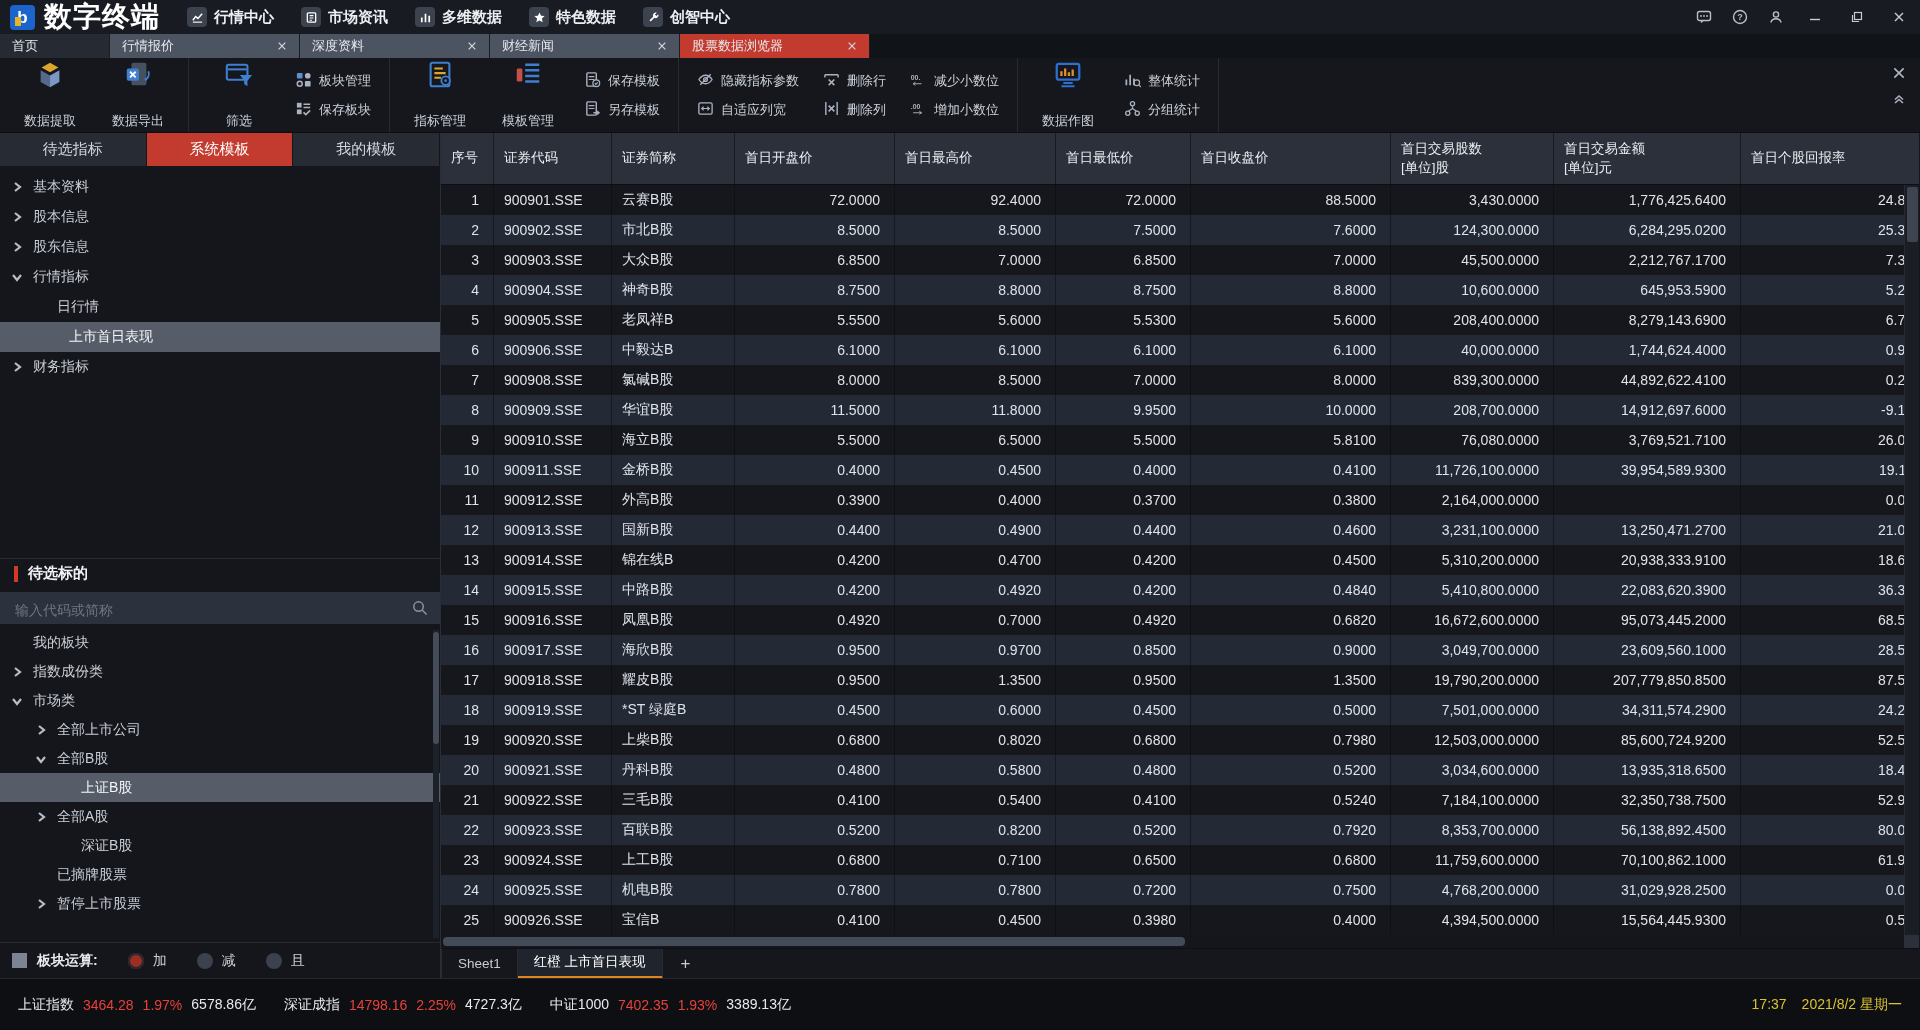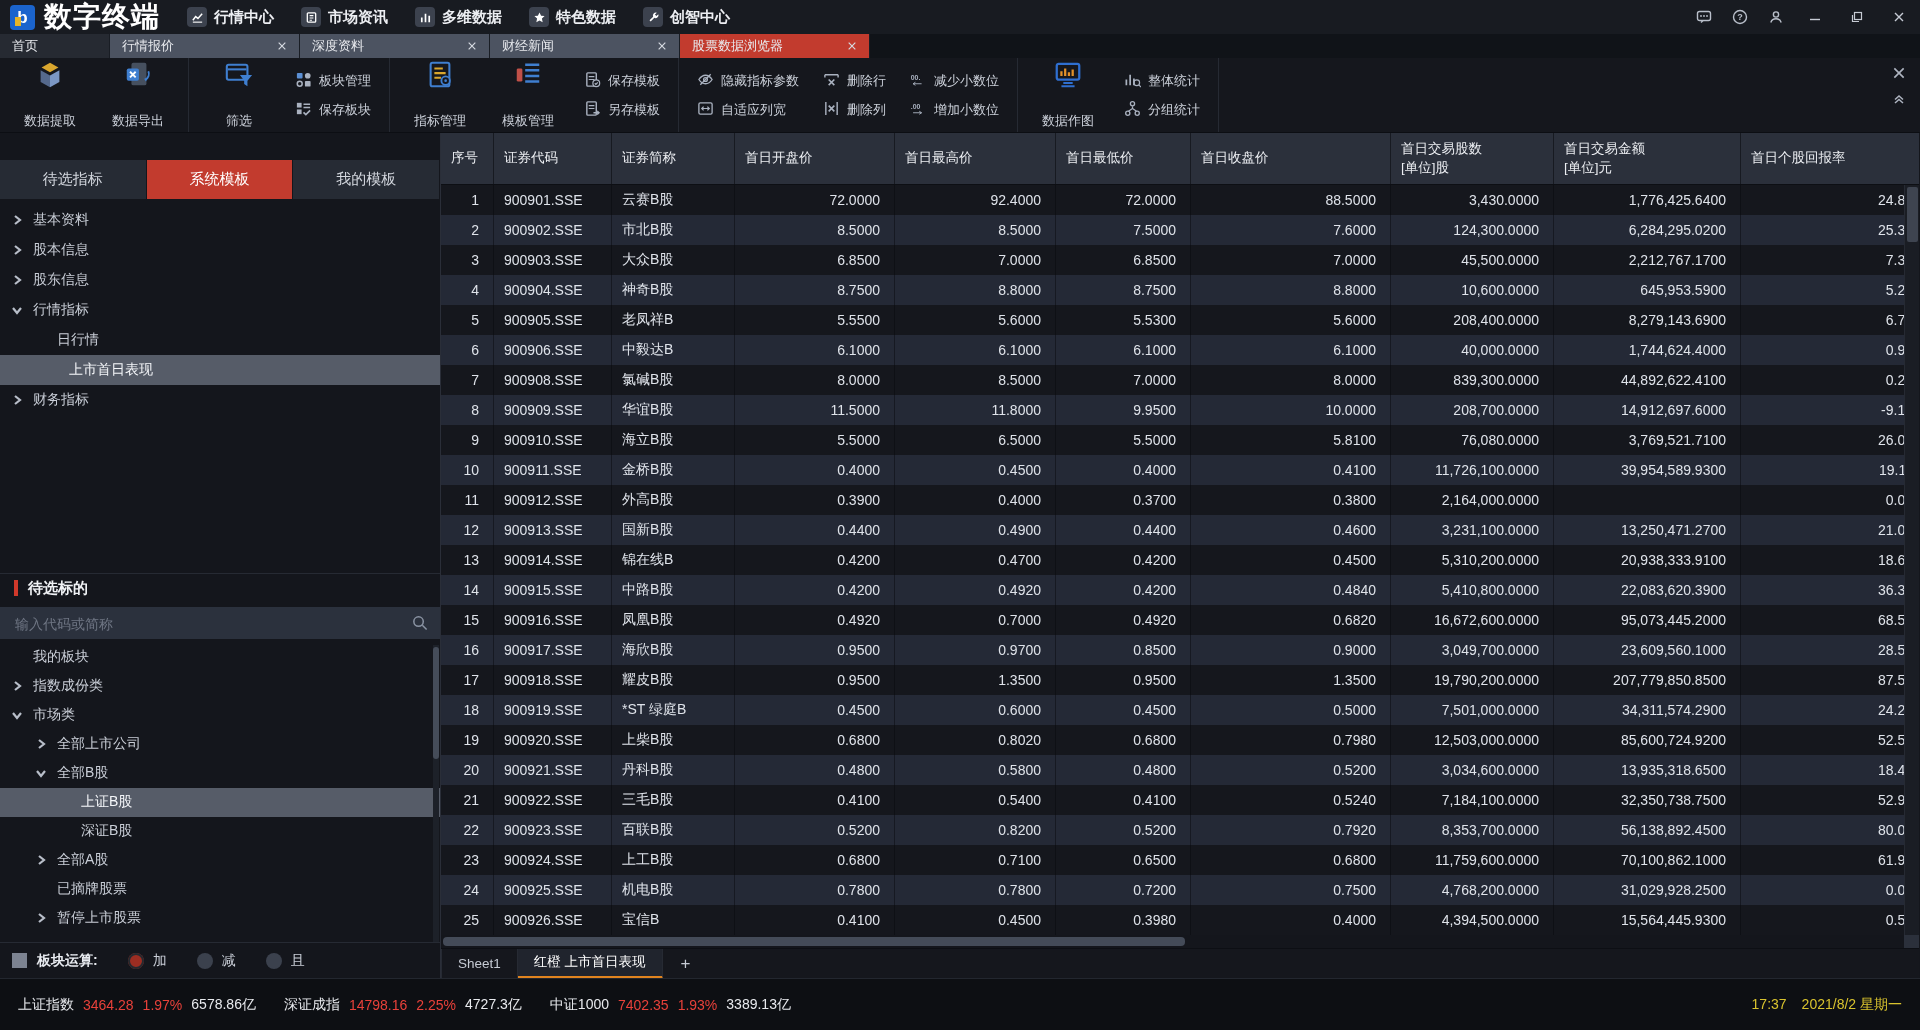--- a/index.html
+++ b/index.html
@@ -43,21 +43,21 @@
   .tb-small svg { width:17px; height:17px; }
   .tb-right { position:absolute; right:14px; top:8px; display:flex; flex-direction:column; align-items:center; gap:12px; color:#aeb4c0; }
   .tb-right .ctl { display:grid; place-items:center; }
   .tb-right svg { width:14px; height:14px; }
 
   
   .content { display:flex; height:845px; flex:none; }
 
   
   .left-panel { width:441px; flex:none; background:#14161c; display:flex; flex-direction:column; border-right:1px solid #2a2e38; }
-  .panel-tabs { display:flex; height:39px; background:#404040; flex:none;margin-top:27px; }
+  .panel-tabs { display:flex; height:33px; background:#404040; flex:none; }
   .panel-tab { flex:1; display:grid; place-items:center; font-size:15px; color:#d3d7de; background:#262b34; border-right:1px solid #14161c; }
   .panel-tab.active { background:#c23b2e; color:#fff; }
   .tree1 { height:392px; overflow:hidden; padding-top:6px; }
   .tree-item { height:30px; display:flex; align-items:center; font-size:14px; color:#c9ced7; position:relative; cursor:default; }
   .tree2 .tree-item { height:29px; }
   .tree-item.selected { background:#565c68; color:#f4f6f9; }
   .tree-arrow { position:absolute; display:grid; place-items:center; color:#b8bec9; }
   .tree-arrow svg { width:12px; height:12px; }
   .targets-header { height:30px; flex:none; display:flex; align-items:center; border-top:1px solid #262a33; }
   .red-bar { width:4px; height:16px; background:#d0392b; margin:0 10px 0 14px; }
@@ -533,29 +533,29 @@
                 <svg viewBox="0 0 12 12">
                   <path d="M2 4l4 5 4-5" fill="none" stroke="currentColor" stroke-width="2.2"></path>
                 </svg>
               </span>
               <span style="margin-left: 57px;">全部B股</span>
             </div>
             <div class="tree-item selected">
               <span style="margin-left: 81px;">上证B股</span>
             </div>
             <div class="tree-item">
-              <span style="margin-left: 81px;">深证B股</span>
-            </div>
-            <div class="tree-item">
               <span class="tree-arrow" style="left: 35px;">
                 <svg viewBox="0 0 12 12">
                   <path d="M4 2l5 4-5 4" fill="none" stroke="currentColor" stroke-width="2.2"></path>
                 </svg>
               </span>
               <span style="margin-left: 57px;">全部A股</span>
+            </div>
+            <div class="tree-item">
+              <span style="margin-left: 81px;">深证B股</span>
             </div>
             <div class="tree-item">
               <span style="margin-left: 57px;">已摘牌股票</span>
             </div>
             <div class="tree-item">
               <span class="tree-arrow" style="left: 35px;">
                 <svg viewBox="0 0 12 12">
                   <path d="M4 2l5 4-5 4" fill="none" stroke="currentColor" stroke-width="2.2"></path>
                 </svg>
               </span>

